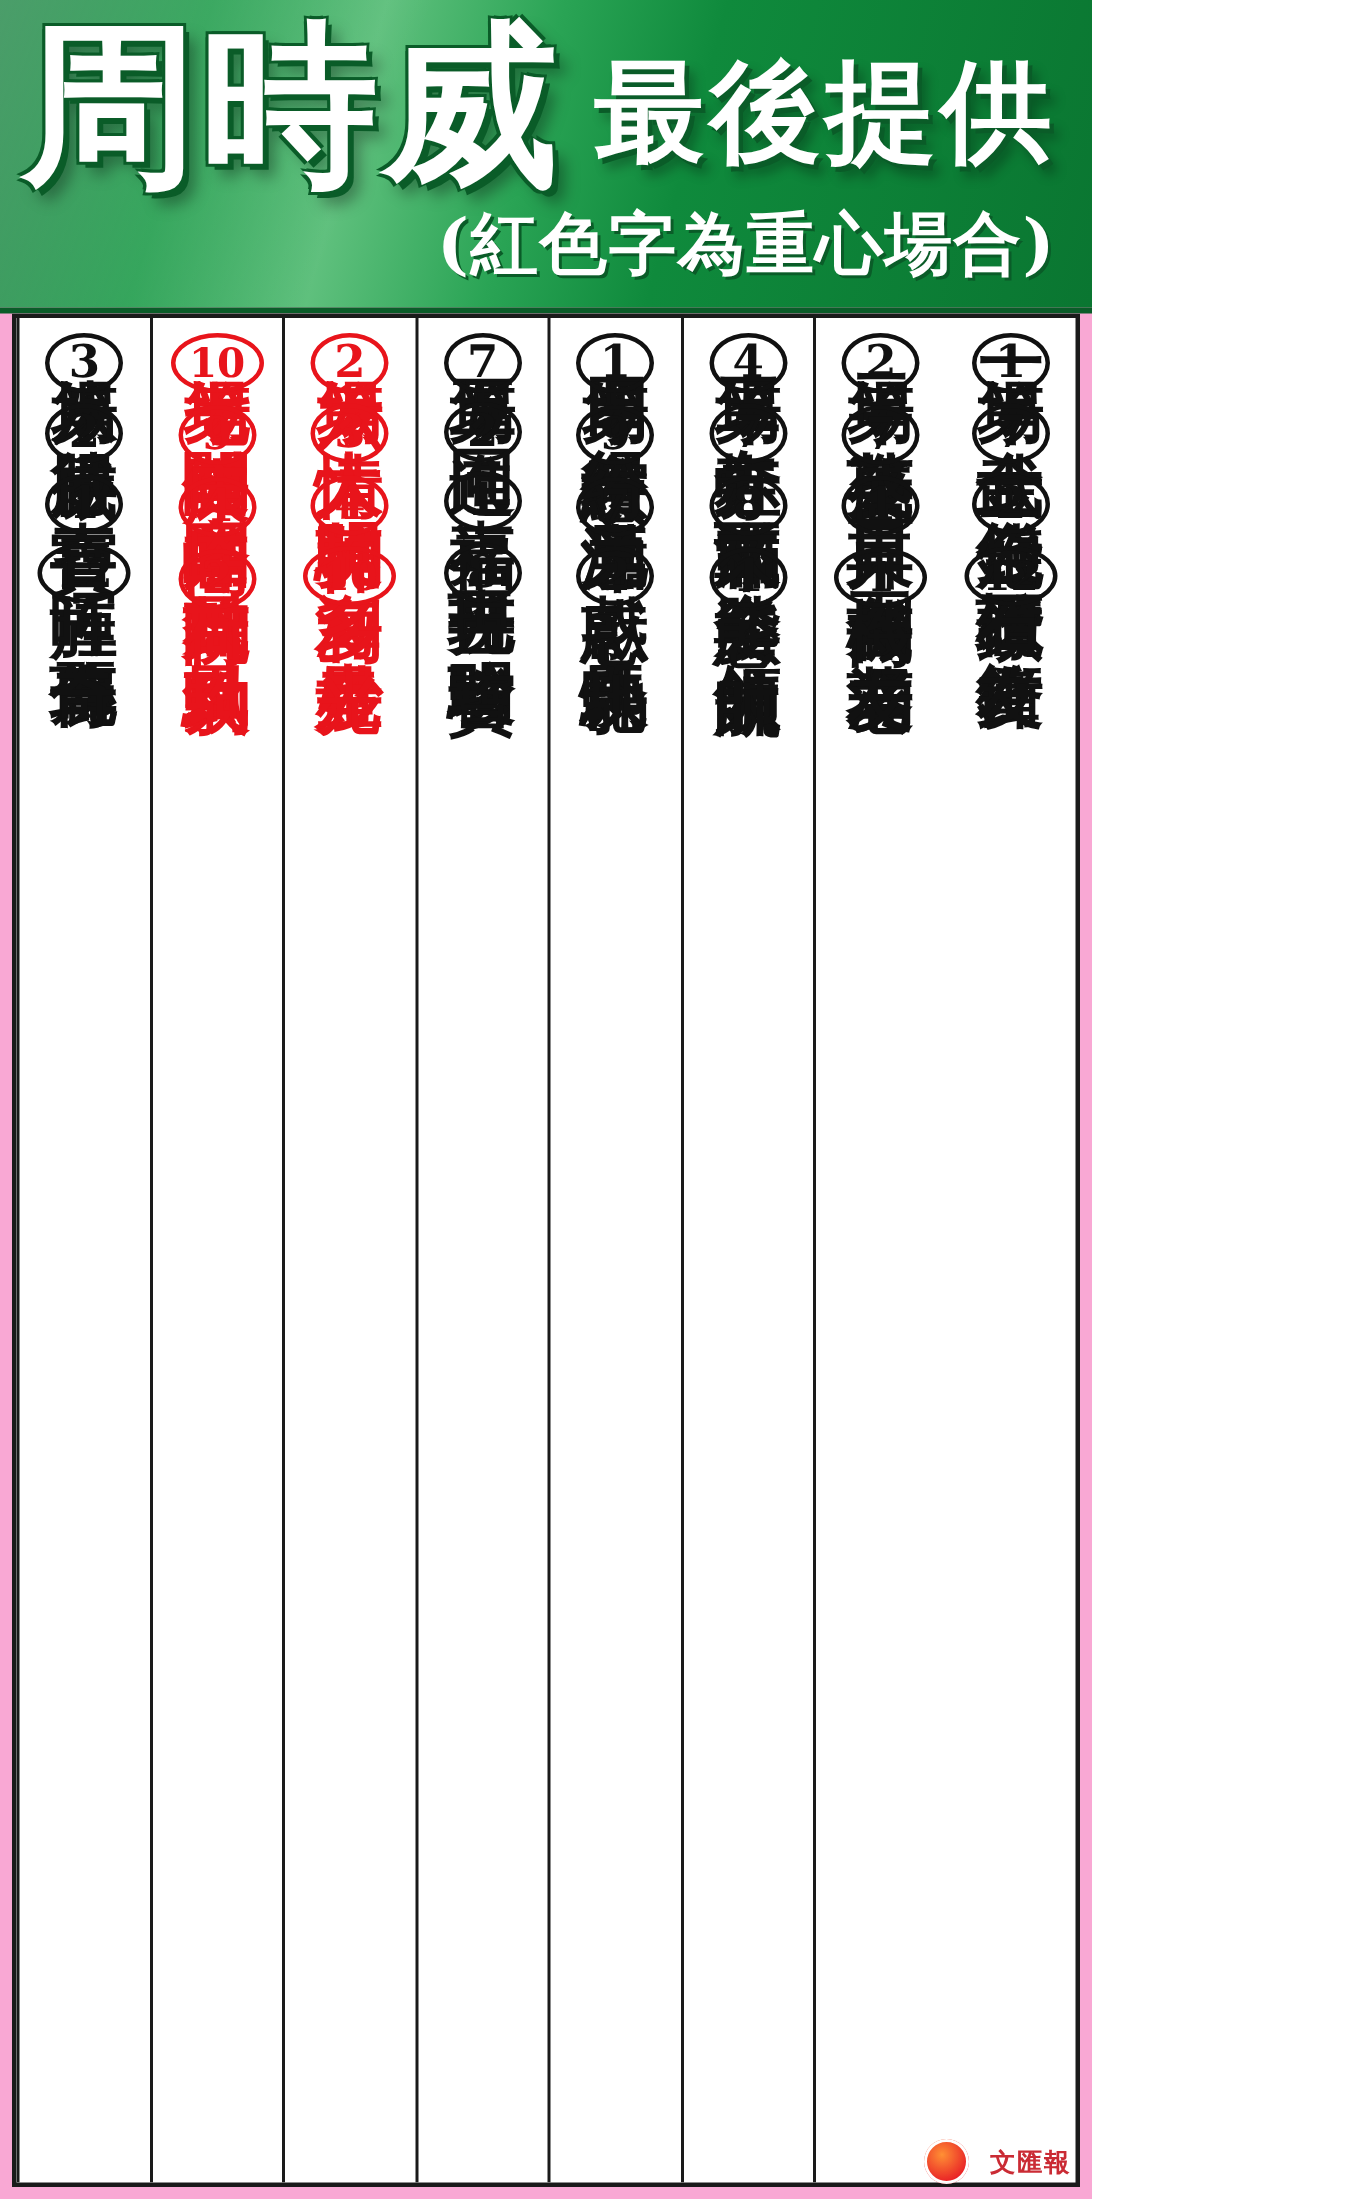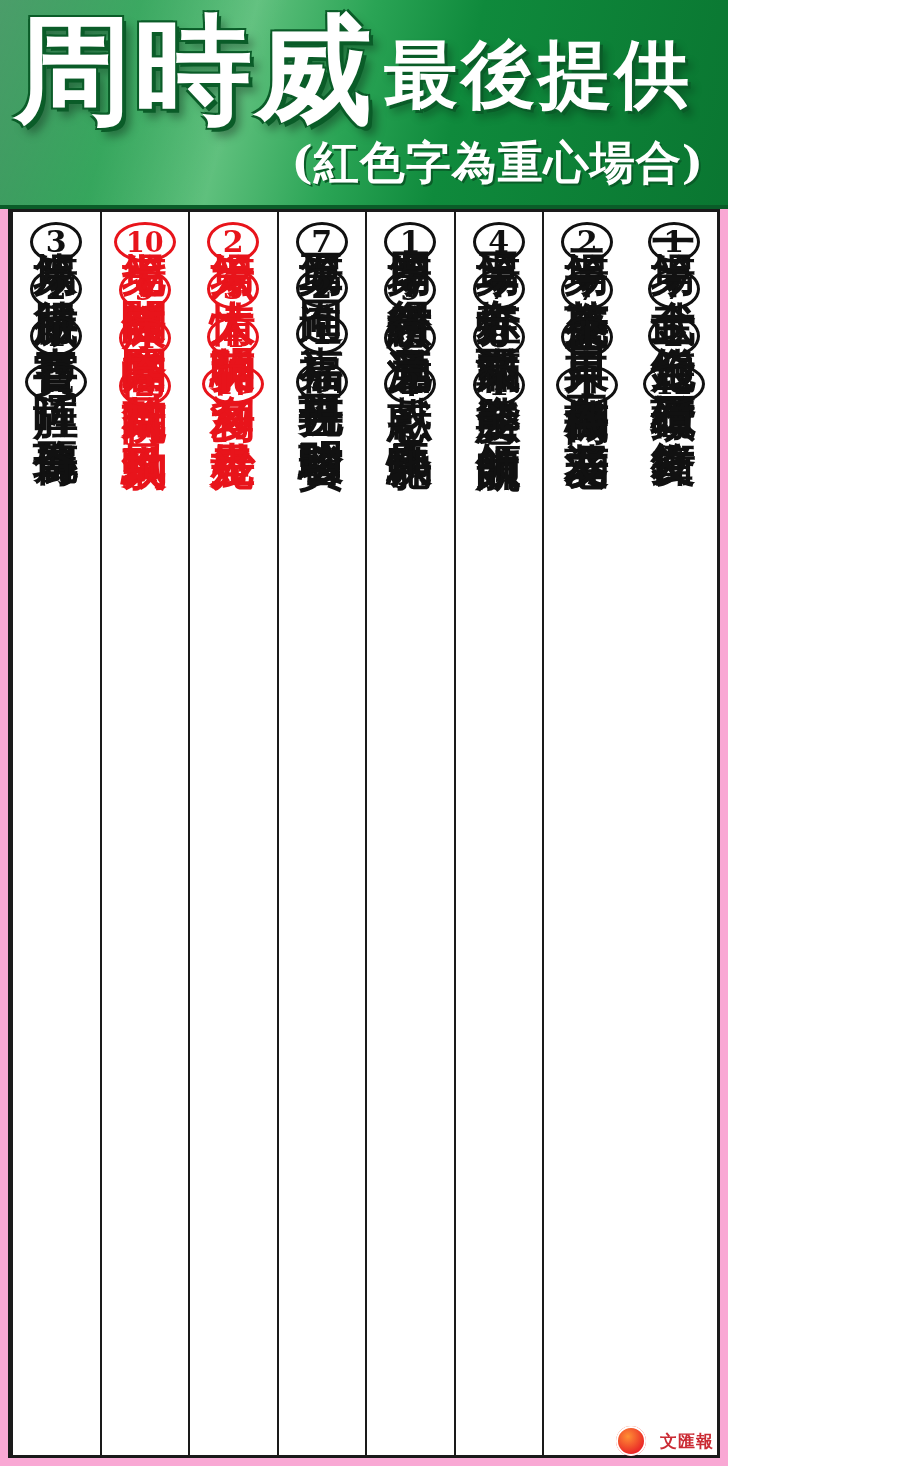--- a/index.html
+++ b/index.html
@@ -46,21 +46,21 @@
       4px 4px 0 #0a5c28,
       -2px -2px 0 #0a5c28,
       2px -2px 0 #0a5c28,
       -2px 2px 0 #0a5c28,
       8px 9px 10px rgba(0,0,0,.35);
     font-family:"DejaVu Serif","Liberation Serif",serif;
     white-space:nowrap;
   }
   .title-sub{
     position:absolute;
-    right:36px;top:26px;
+    right:24px;top:26px;
     font-size:74px;
     font-weight:bold;
     color:#ffffff;
     letter-spacing:3px;
     text-shadow:3px 3px 0 #0a5c28, 6px 7px 8px rgba(0,0,0,.3);
     font-family:Liberation Sans, sans-serif;
     white-space:nowrap;
     text-align:center;
   }
   .title-note{

